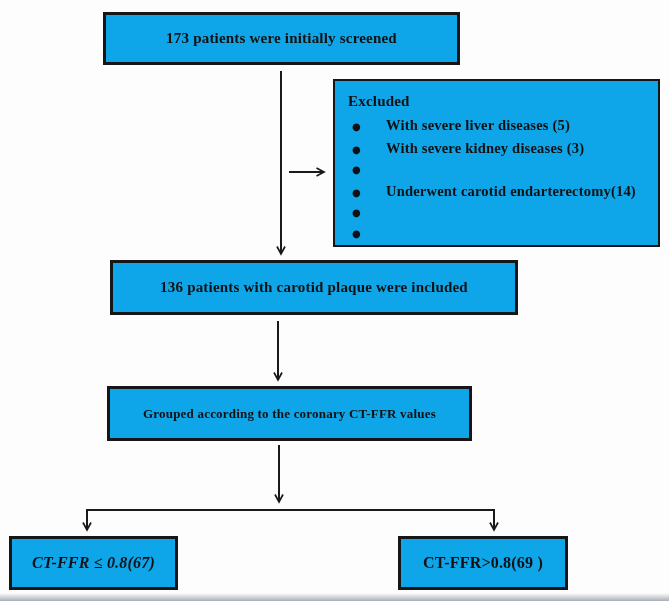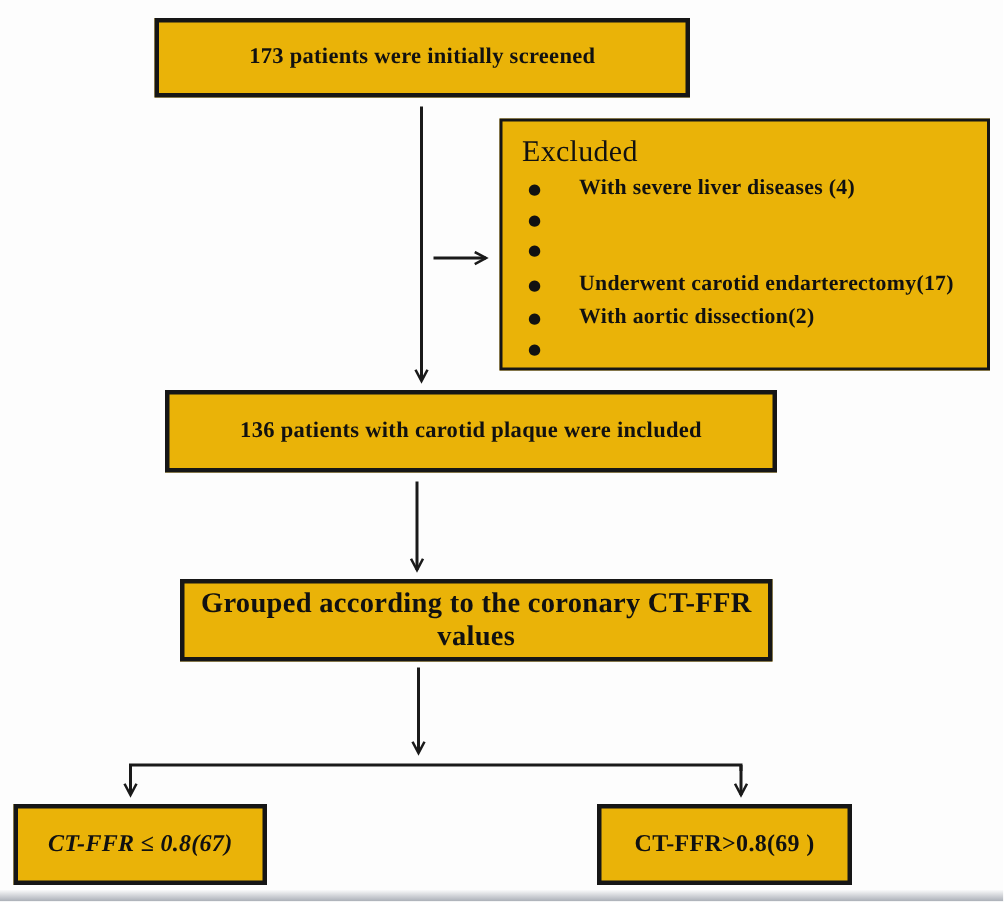--- a/index.html
+++ b/index.html
@@ -15,44 +15,44 @@
   svg.arrows {
     position: absolute;
     left: 0; top: 0;
     width: 669px; height: 601px;
     pointer-events: none;
   }
   .box {
     position: absolute;
     box-sizing: border-box;
     border: 3px solid #161616;
-    background: #eab308;
+    background: #0ea5e9;
     display: flex;
     align-items: center;
     justify-content: center;
     text-align: center;
     font-weight: 700;
     letter-spacing: 0.2px;
   }
   .box-screened { left: 103px; top: 12px;  width: 357px; height: 53px; font-size: 15px; }
   .box-included { left: 110px; top: 260px; width: 408px; height: 55px; font-size: 15px; }
-  .box-grouped  { left: 120px; top: 386px; width: 395px; height: 55px; font-size: 19px; }
+  .box-grouped  { left: 107px; top: 386px; width: 365px; height: 55px; font-size: 13px; }
   .box-ffr-low  { left: 9px;   top: 536px; width: 169px; height: 54px; font-size: 16px; font-style: italic; }
   .box-ffr-high { left: 398px; top: 536px; width: 170px; height: 54px; font-size: 16px; }
 
   .box-excluded {
     left: 333px; top: 79px; width: 327px; height: 168px;
     border-width: 2.5px;
     display: block;
     text-align: left;
     padding: 12px 6px 6px 13px;
   }
   .excluded-title {
-    font-size: 20px;
-    font-weight: 400;
+    font-size: 15px;
+    font-weight: 700;
     margin: 0 0 5px 0;
     line-height: 17px;
   }
   .excluded-list { }
   .excluded-item {
     display: flex;
     align-items: baseline;
     font-size: 14.5px;
     font-weight: 700;
     line-height: 20.6px;
@@ -102,35 +102,35 @@
 
   <div class="box box-screened">
     <span>173 patients were initially screened</span>
   </div>
 
   <div class="box box-excluded">
     <div class="excluded-title">Excluded</div>
     <div class="excluded-list">
       <div class="excluded-item">
         <span class="bullet">●</span>
-        <span>With severe liver diseases (4)</span>
+        <span>With severe liver diseases (5)</span>
+      </div>
+      <div class="excluded-item">
+        <span class="bullet">●</span>
+        <span>With severe kidney diseases (3)</span>
       </div>
       <div class="excluded-item">
         <span class="bullet">●</span>
       </div>
       <div class="excluded-item">
         <span class="bullet">●</span>
+        <span>Underwent carotid endarterectomy(14)</span>
       </div>
       <div class="excluded-item">
         <span class="bullet">●</span>
-        <span>Underwent carotid endarterectomy(17)</span>
-      </div>
-      <div class="excluded-item">
-        <span class="bullet">●</span>
-        <span>With aortic dissection(2)</span>
       </div>
       <div class="excluded-item">
         <span class="bullet">●</span>
       </div>
     </div>
   </div>
 
   <div class="box box-included">
     <span>136 patients with carotid plaque were included</span>
   </div>

